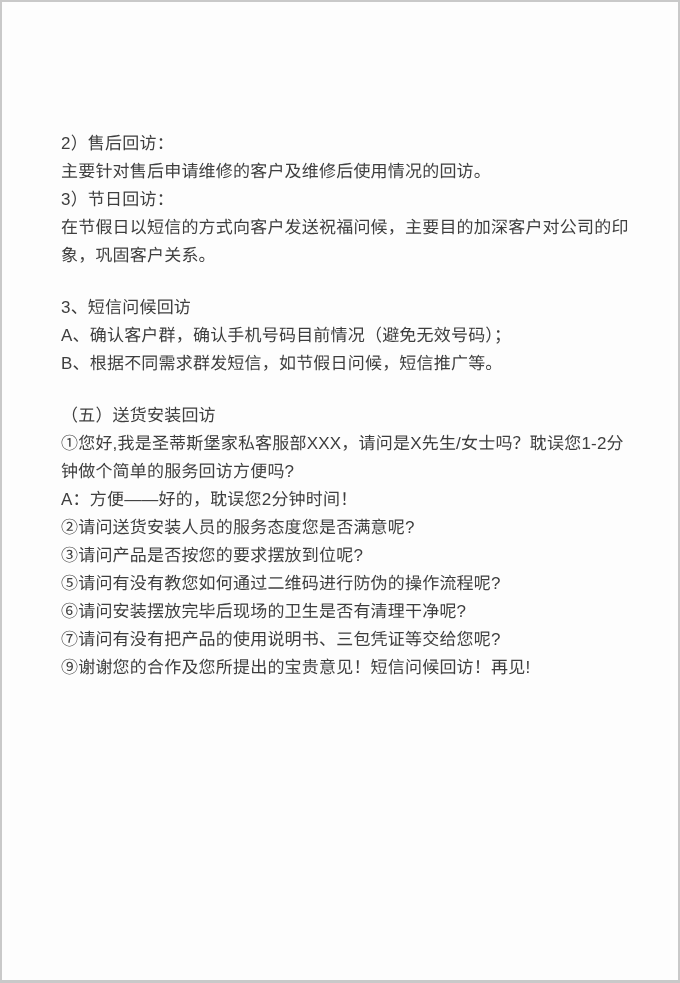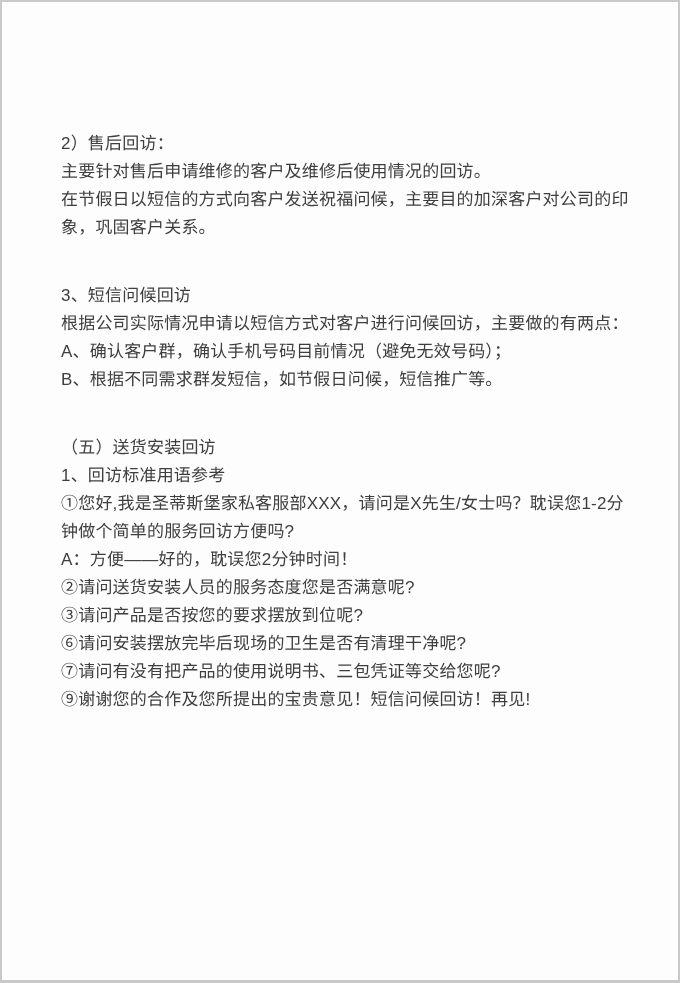--- a/index.html
+++ b/index.html
@@ -28,40 +28,40 @@
   .line {
     margin: 0;
     font-size: 17px;
     line-height: 28px;
     color: var(--text_color, #3e3e3e);
     white-space: pre;          
     letter-spacing: 0.2px;
     font-weight: 400;
   }
   .section-gap {
-    margin-top: 40px;
+    margin-top: 24px;
   }
 </style>
 </head>
 <body>
 
 <main class="doc-page">
   <p class="line">2）售后回访：</p>
   <p class="line">主要针对售后申请维修的客户及维修后使用情况的回访。</p>
+  <p class="line">3）节日回访：</p>
   <p class="line">在节假日以短信的方式向客户发送祝福问候，主要目的加深客户对公司的印
 象，巩固客户关系。</p>
 
   <p class="line section-gap">3、短信问候回访</p>
-  <p class="line">根据公司实际情况申请以短信方式对客户进行问候回访，主要做的有两点：</p>
   <p class="line">A、确认客户群，确认手机号码目前情况（避免无效号码）；</p>
   <p class="line">B、根据不同需求群发短信，如节假日问候，短信推广等。</p>
 
   <p class="line section-gap">（五）送货安装回访</p>
-  <p class="line">1、回访标准用语参考</p>
   <p class="line">①您好,我是圣蒂斯堡家私客服部XXX，请问是X先生/女士吗？耽误您1-2分
 钟做个简单的服务回访方便吗?</p>
   <p class="line">A：方便——好的，耽误您2分钟时间！</p>
   <p class="line">②请问送货安装人员的服务态度您是否满意呢?</p>
   <p class="line">③请问产品是否按您的要求摆放到位呢?</p>
+  <p class="line">⑤请问有没有教您如何通过二维码进行防伪的操作流程呢?</p>
   <p class="line">⑥请问安装摆放完毕后现场的卫生是否有清理干净呢?</p>
   <p class="line">⑦请问有没有把产品的使用说明书、三包凭证等交给您呢?</p>
   <p class="line">⑨谢谢您的合作及您所提出的宝贵意见！短信问候回访！再见!</p>
 </main>
 
 </body></html>

